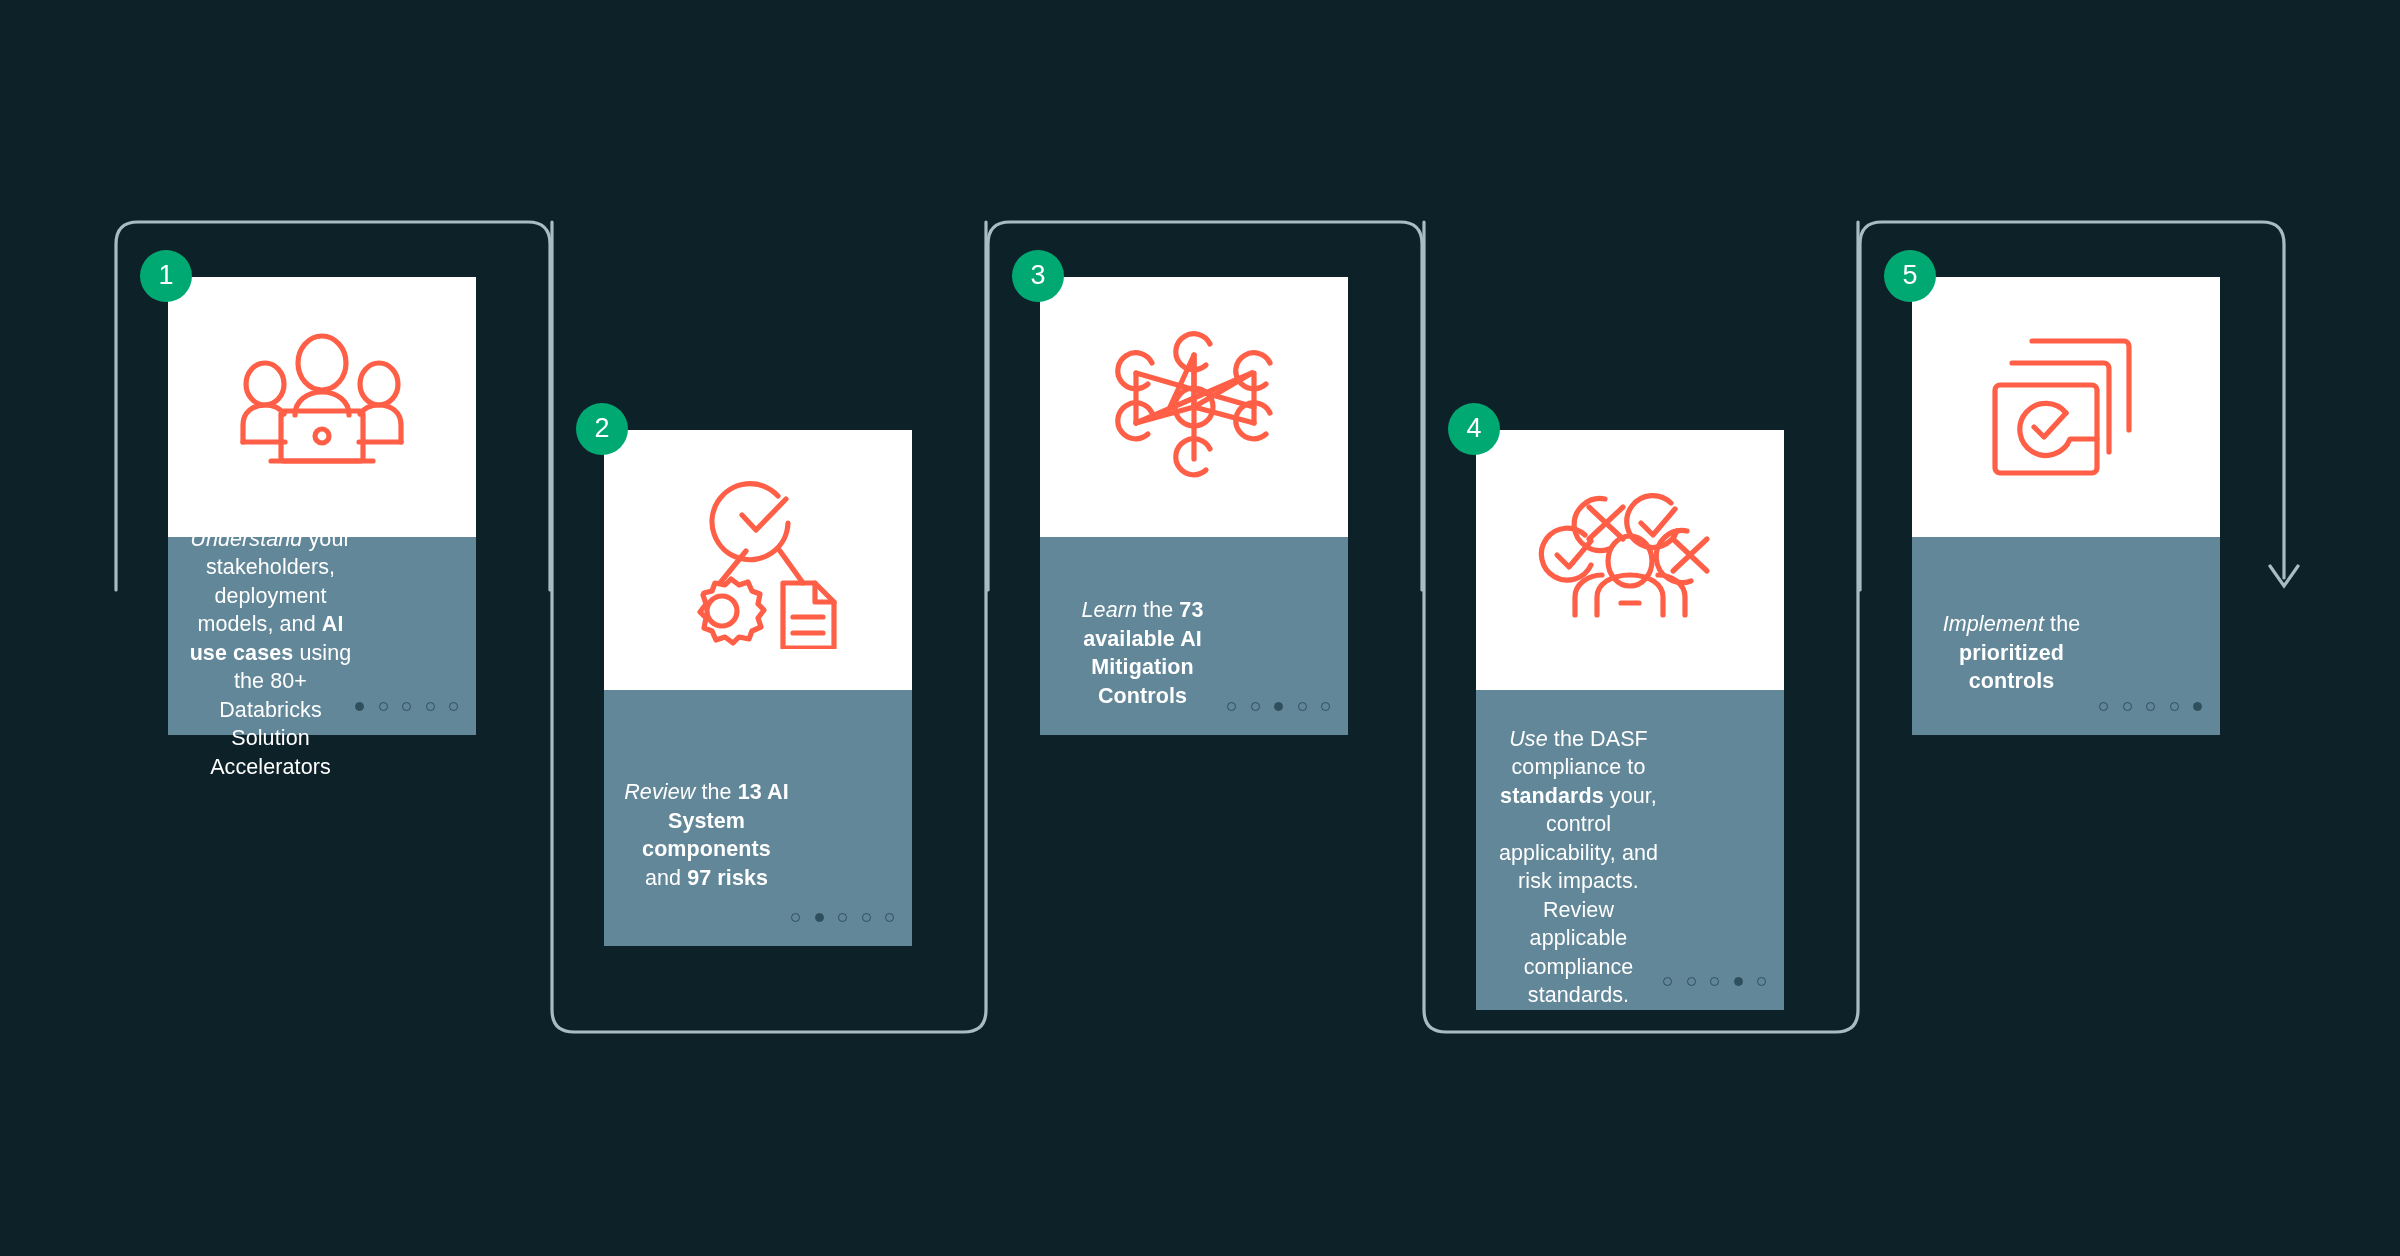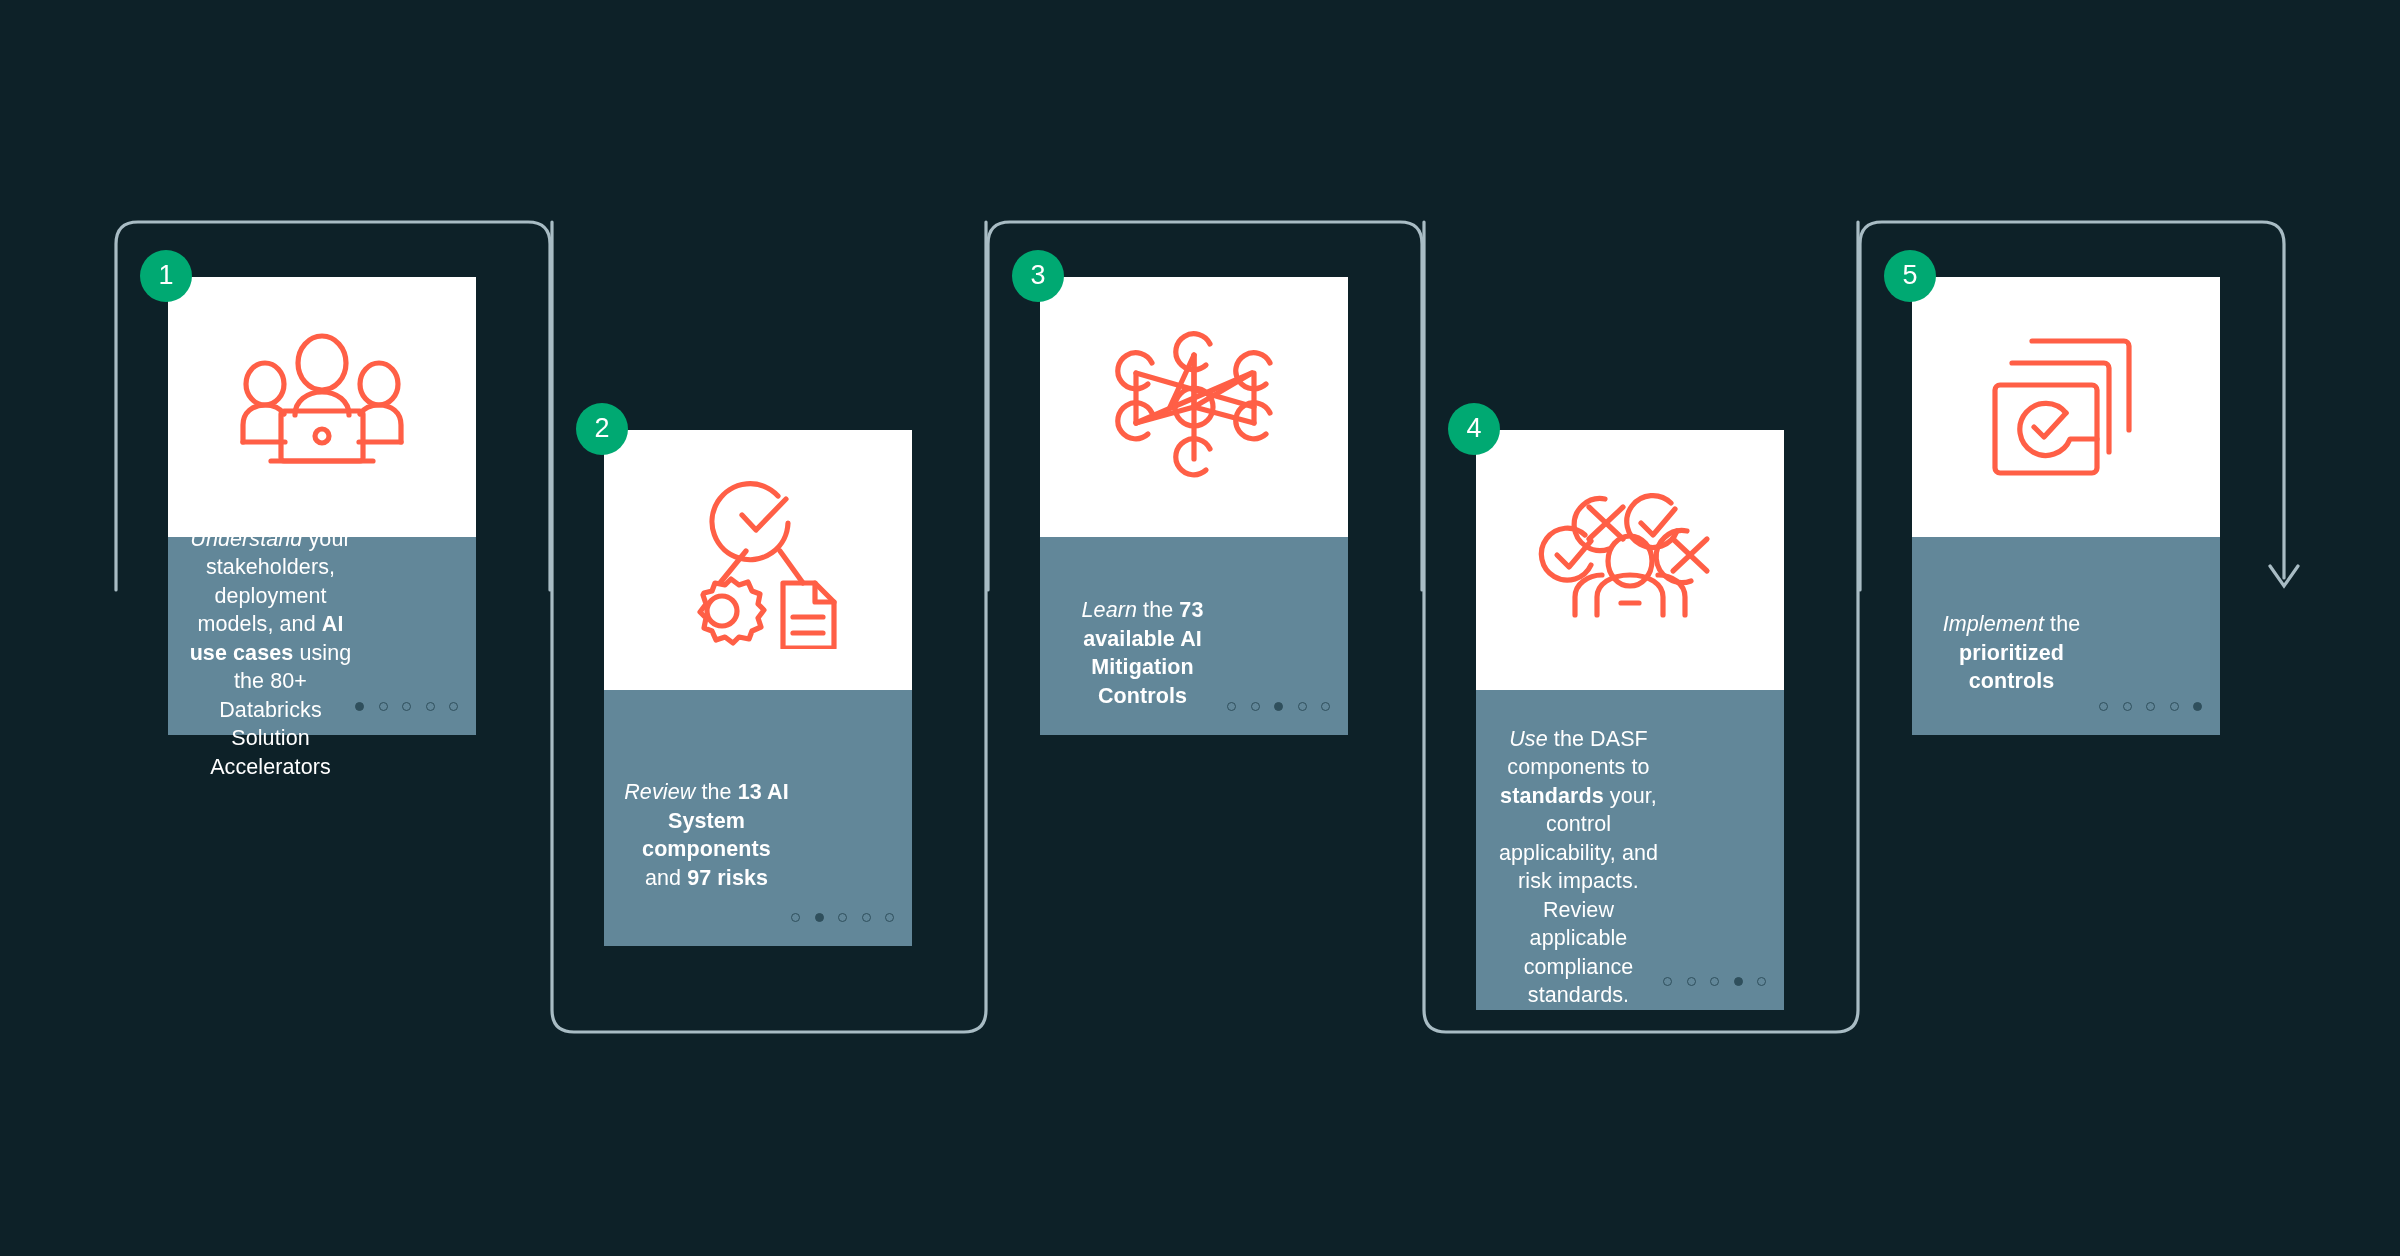--- a/index.html
+++ b/index.html
@@ -275,21 +275,21 @@
           <path d="M62,130 v-18 c0-13 14-22 33-22 c19,0 33,9 33,22 v18"></path>
 
           <path d="M40,130 v-18 c0-13 13-22 27-22"></path>
 
           <path d="M150,130 v-18 c0-13 -13-22 -27-22"></path>
           <path d="M86,118 h18"></path>
         </svg>
       </span>
     </div>
     <div class="card-body" style="height:320px;">
-      <div class="card-caption"><em>Use</em><span> the DASF components to </span><b>standards</b><span> your, control applicability, and risk impacts. Review applicable compliance standards.</span></div>
+      <div class="card-caption"><em>Use</em><span> the DASF compliance to </span><b>standards</b><span> your, control applicability, and risk impacts. Review applicable compliance standards.</span></div>
       <div class="dots">
           <span class="dot"></span>
           <span class="dot"></span>
           <span class="dot"></span>
           <span class="dot on"></span>
           <span class="dot"></span>
         </div>
     </div>
   </div>
 

